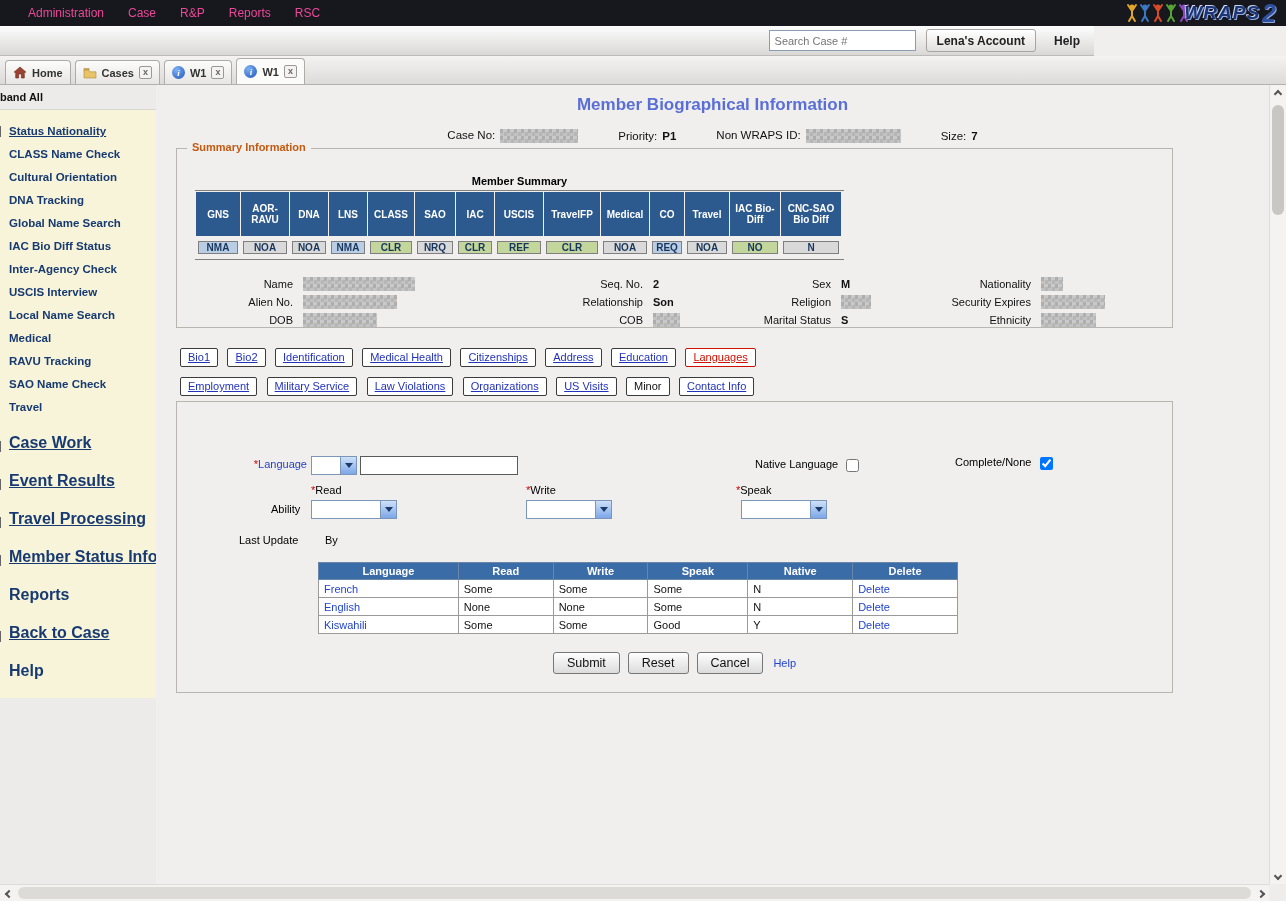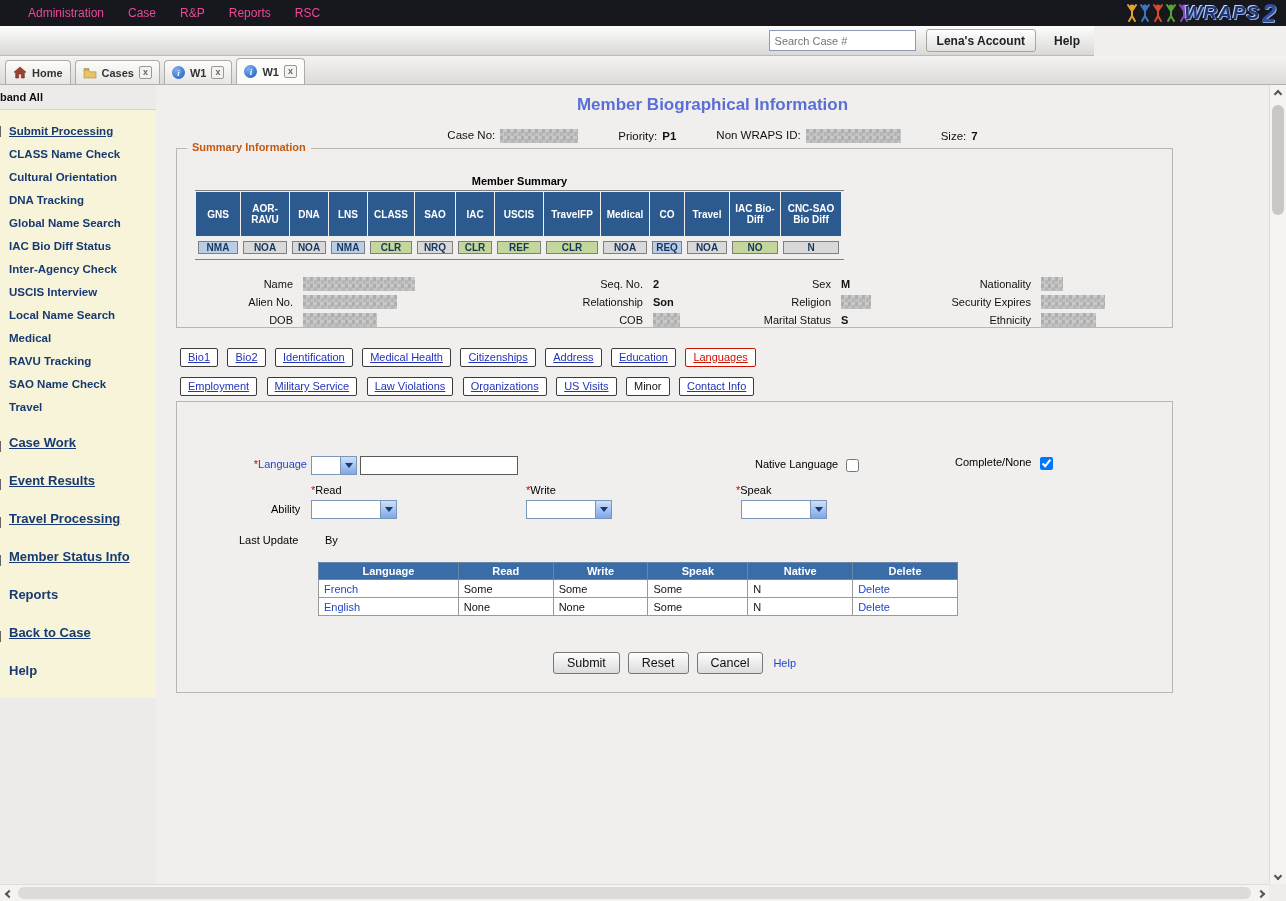--- a/index.html
+++ b/index.html
@@ -43,21 +43,21 @@
     color:#fff; font-style:italic; font-weight:bold; font-size:9px;
     font-family:"Liberation Serif",serif; display:inline-flex; align-items:center; justify-content:center; }
 
   
   .side { position:absolute; left:0; top:85px; width:156px; height:799px; background:#edebe9; }
   .expand-row { height:25px; line-height:25px; font-size:11px; font-weight:bold; color:#111;
     padding-left:0; border-bottom:1px solid #d7d5d2; cursor:pointer; }
   .side-panel { background:#f8f4d9; height:588px; padding-top:10px; overflow:hidden; }
   .s-item { position:relative; font-size:11.5px; font-weight:bold; color:#173a72;
     padding-left:9px; line-height:23px; white-space:nowrap; cursor:pointer; }
-  .s-section { position:relative; font-size:13px; font-weight:bold; color:#173a72;
+  .s-section { position:relative; font-size:16px; font-weight:bold; color:#173a72;
     padding-left:9px; line-height:15px; margin-bottom:23px; white-space:nowrap; cursor:pointer; }
   .s-sections { margin-top:16px; }
   .u { text-decoration:underline; }
   .tick::before { content:""; position:absolute; left:0; top:6px; width:1px; height:11px; background:#666; }
 
   
   .main { position:absolute; left:156px; top:85px; width:1113px; height:799px;
     background:#f1efee; overflow:hidden; }
   .page-title { position:absolute; top:10px; width:100%; text-align:center;
     font-size:17px; font-weight:bold; color:#5a6fd6; }
@@ -236,21 +236,21 @@
     <div class="tab active">
       <span class="info-icon">i</span>
       <span>W1</span>
       <span class="tab-close">x</span>
     </div>
   </div>
 
   <div class="side">
     <div class="expand-row">band All</div>
     <div class="side-panel">
-      <div class="s-item tick u">Submit Processing</div>
+      <div class="s-item tick u">Status Nationality</div>
       <div class="s-item">CLASS Name Check</div>
       <div class="s-item">Cultural Orientation</div>
       <div class="s-item">DNA Tracking</div>
       <div class="s-item">Global Name Search</div>
       <div class="s-item">IAC Bio Diff Status</div>
       <div class="s-item">Inter-Agency Check</div>
       <div class="s-item">USCIS Interview</div>
       <div class="s-item">Local Name Search</div>
       <div class="s-item">Medical</div>
       <div class="s-item">RAVU Tracking</div>
@@ -527,20 +527,28 @@
               <td><span class="cell-link">Delete</span></td>
             </tr>
             <tr>
               <td><span class="cell-link">English</span></td>
               <td>None</td>
               <td>None</td>
               <td>Some</td>
               <td>N</td>
               <td><span class="cell-link">Delete</span></td>
             </tr>
+            <tr>
+              <td><span class="cell-link">Kiswahili</span></td>
+              <td>Some</td>
+              <td>Some</td>
+              <td>Good</td>
+              <td>Y</td>
+              <td><span class="cell-link">Delete</span></td>
+            </tr>
           </tbody>
             </table>
         </div>
 
         <div class="f-buttons">
           <button class="btn">Submit</button>
           <button class="btn">Reset</button>
           <button class="btn">Cancel</button>
           <span class="help-link">Help</span>
         </div>

